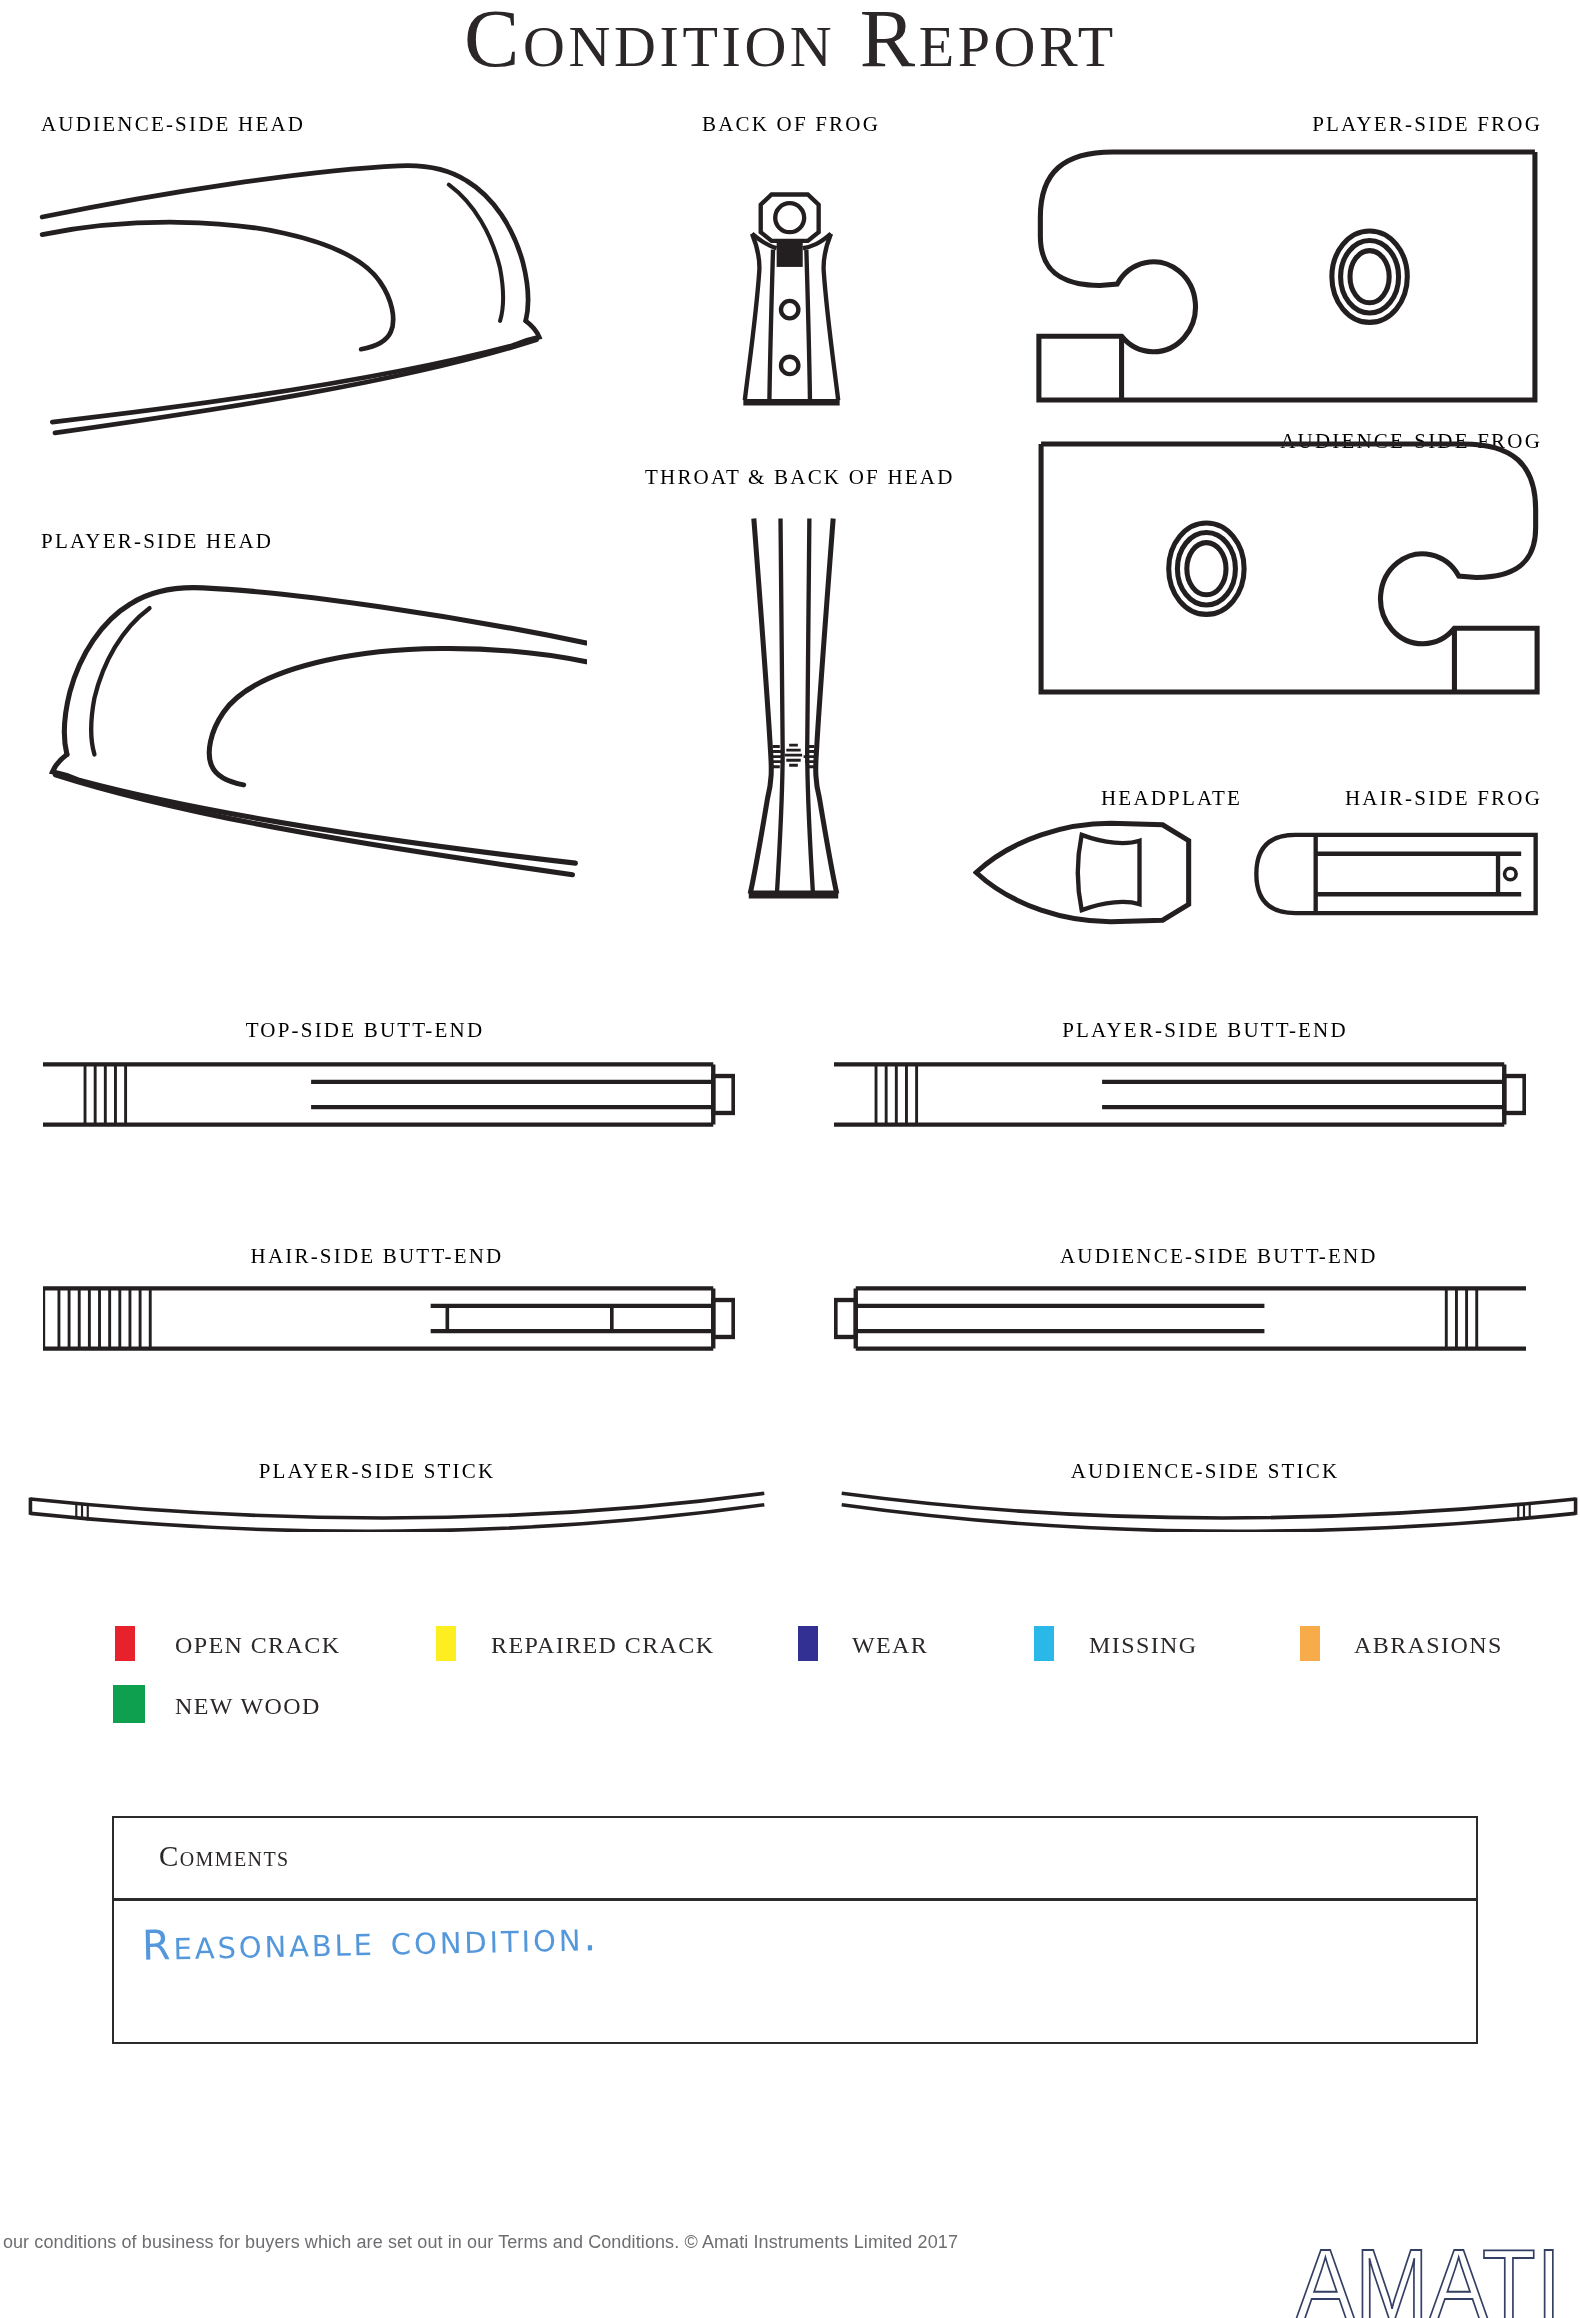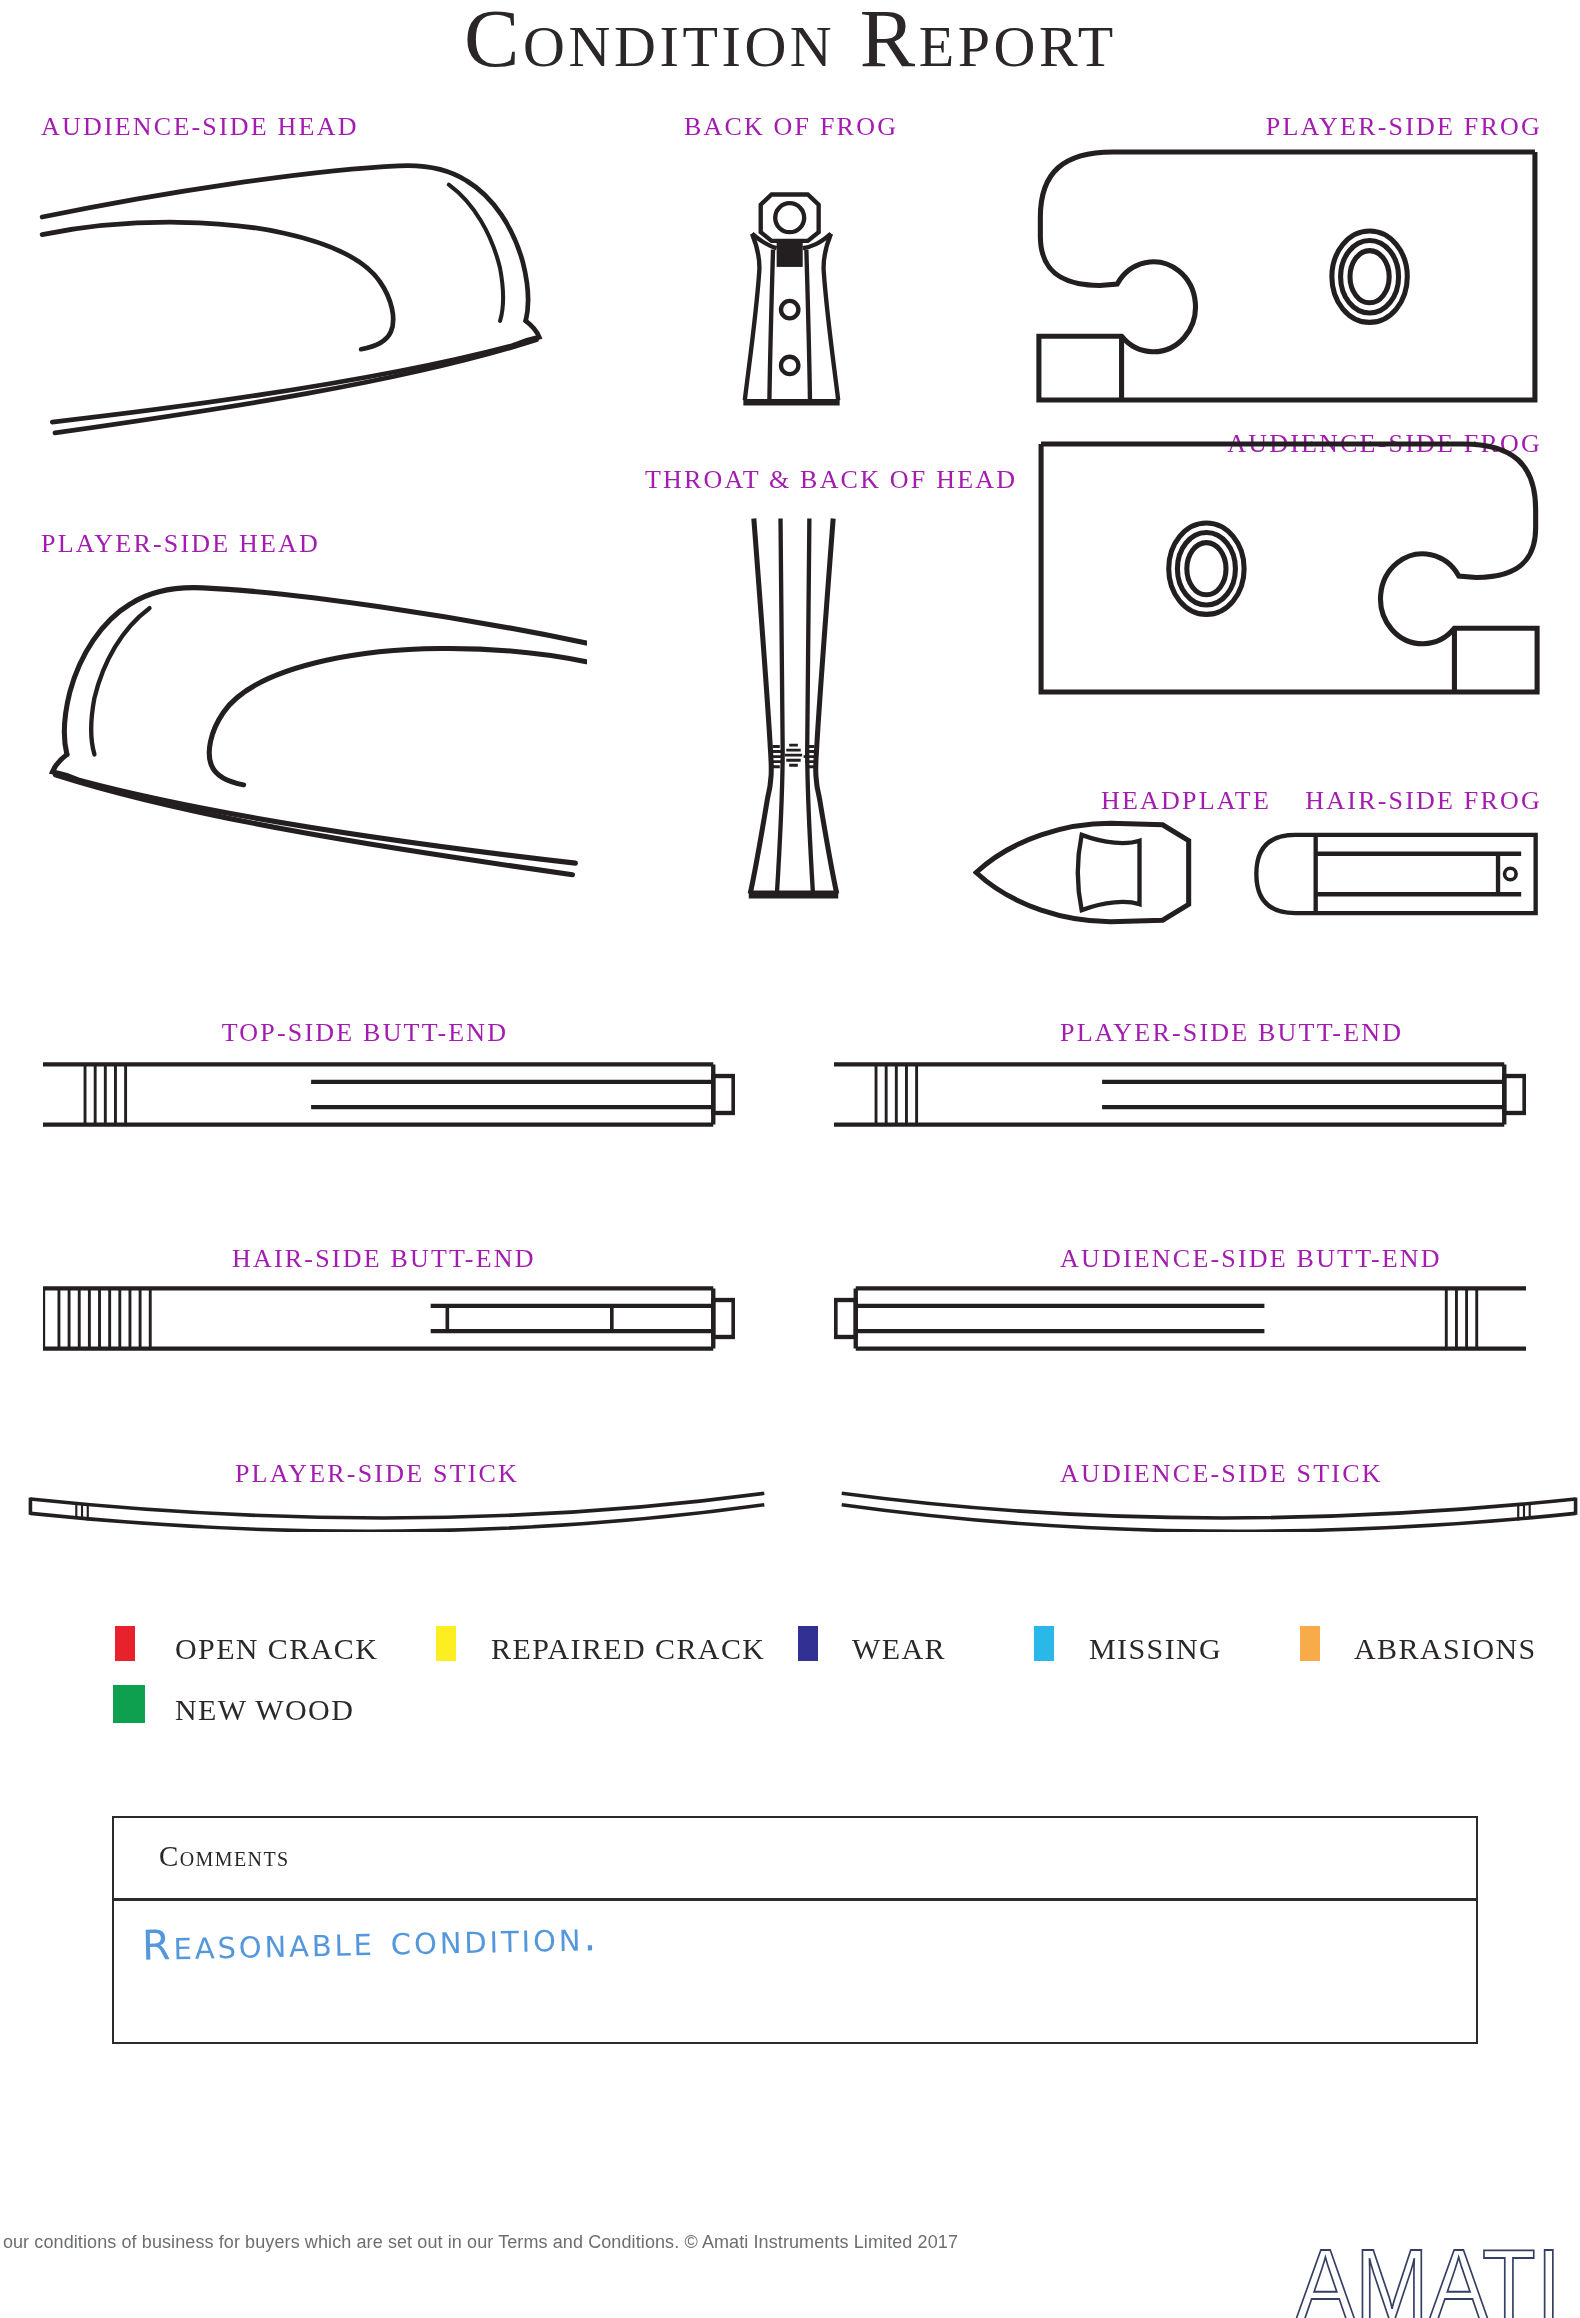--- a/index.html
+++ b/index.html
@@ -1,29 +1,29 @@
 <!DOCTYPE html>
 <html style="font-size:11.6px"><head>
 <meta charset="utf-8">
 <style>
   html,body{margin:0;padding:0;background:#ffffff;}
   #page{position:relative;width:1581px;height:2319px;background:#ffffff;overflow:hidden;
         font-family:"Liberation Serif", serif;color:#2e2a2b;}
   .abs{position:absolute;}
   #title{left:0;top:-10px;width:1581px;text-align:center;
          font-variant:small-caps;font-size:83px;letter-spacing:3.6px;color:#2b2627;}
-  .dlabel{font-size:26px;letter-spacing:2.2px;color:#a21caf;white-space:nowrap;}
+  .dlabel{font-size:21px;letter-spacing:2.2px;color:#000000;white-space:nowrap;}
   .center{text-align:center;}
   .right{text-align:left;}
   svg{display:block;}
   .ink{stroke:#231f20;fill:none;}
   
   .swatch{position:absolute;width:19.6px;height:35px;}
   .swatch.big{width:32px;height:38px;}
-  .legend-label{position:absolute;font-size:30px;letter-spacing:1.4px;color:#2c2728;white-space:nowrap;}
+  .legend-label{position:absolute;font-size:24px;letter-spacing:1.4px;color:#2c2728;white-space:nowrap;}
   
   #comments-box{left:112px;top:1816px;width:1366px;height:228px;border:2.9px solid #2b2b2b;box-sizing:border-box;}
   #comments-header{position:absolute;left:45px;top:22px;font-variant:small-caps;font-size:29px;letter-spacing:1.4px;color:#2b2627;}
   #comments-divider{position:absolute;left:0;top:80px;width:100%;height:2.9px;background:#2b2b2b;}
   #comments-input{position:absolute;left:0;top:83px;width:100%;height:158px;cursor:text;}
   #handwritten{position:absolute;left:27.5px;top:16px;font-variant:small-caps;
                font-size:41px;letter-spacing:2.9px;color:#4690d9;transform:rotate(-1.2deg);
                font-family:"DejaVu Sans", sans-serif;opacity:.92;}
   
   #disclaimer{left:2.9px;top:2231px;width:1160px;font-family:"Liberation Sans", sans-serif;

